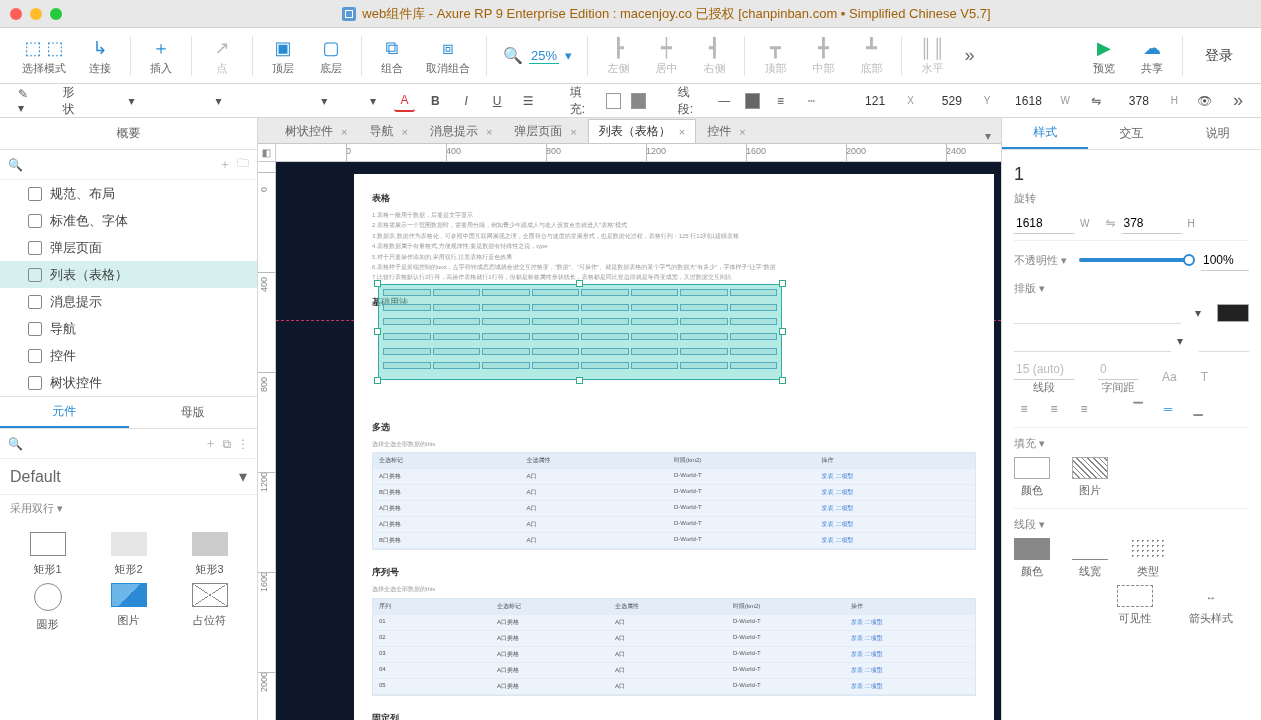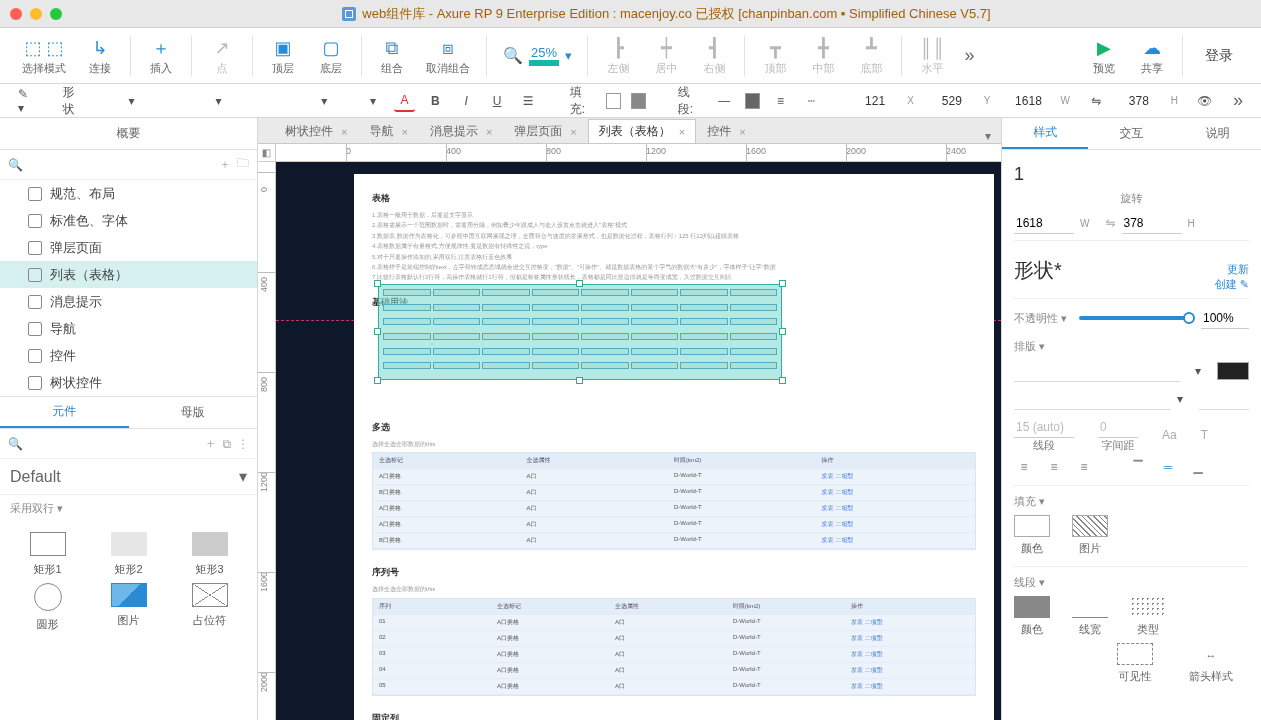--- a/index.html
+++ b/index.html
@@ -181,21 +181,21 @@
       <div class="tlabel">组合</div>
   </div>
   <div class="tbgroup">
     <div class="ticon">⧈</div>
       <div class="tlabel">取消组合</div>
   </div>
   <div class="tbsep"></div>
   <div class="tbgroup">
     <div class="zoomrow">
         <span class="searchicon">🔍</span>
-        <span style="border-bottom:6px solid #14b8a6;padding:0 2px;">25%</span>
+        <span style="border-bottom:1px solid #14b8a6;padding:0 2px;">25%</span>
         <span style="color:#2a8bd4;">▾</span>
       </div>
   </div>
   <div class="tbsep"></div>
   <div class="tbgroup disabled">
       <div class="ticon">┣</div>
       <div class="tlabel">左侧</div>
     </div>
   <div class="tbgroup disabled">
       <div class="ticon">┿</div>
@@ -610,36 +610,29 @@
   <div class="rightpanel">
     <div class="rtabs">
       <div class="rtab active">样式</div>
       <div class="rtab">交互</div>
       <div class="rtab">说明</div>
     </div>
     <div class="rbody">
       <div class="rrow" style="justify-content:space-between;">
         <span style="font-size:18px;color:#333;">1</span>
       </div>
-      <div class="rrow" style="justify-content:center;">
+      <div class="rrow" style="justify-content:flex-start;">
           <span style="font-size:11px;color:#888;">旋转</span>
         </div>
       <div class="rrow">
         <input class="rinput" value="1618" style="">
           <span class="runit">W</span>
         <span style="color:#aaa;">⇋</span>
         <input class="rinput" value="378" style="">
           <span class="runit">H</span>
-      </div>
-      <div class="rrow" style="justify-content:space-between;align-items:flex-end;border-top:1px solid #eee;padding-top:8px;">
-        <span class="shapename">形状*</span>
-        <div style="text-align:right;">
-          <div class="linklabel">更新</div>
-          <div class="linklabel"><span>创建</span> ✎</div>
-        </div>
       </div>
       <div class="rrow" style="border-top:1px solid #eee;padding-top:8px;">
         <span style="font-size:11px;color:#888;">不透明性 ▾</span>
         <div class="slider">
             <div class="knob"></div>
           </div>
         <input class="rinput" style="width: 48px; text-align: left;" value="100%">
       </div>
       <div class="sectlabel">排版 ▾</div>
       <div class="rrow">

